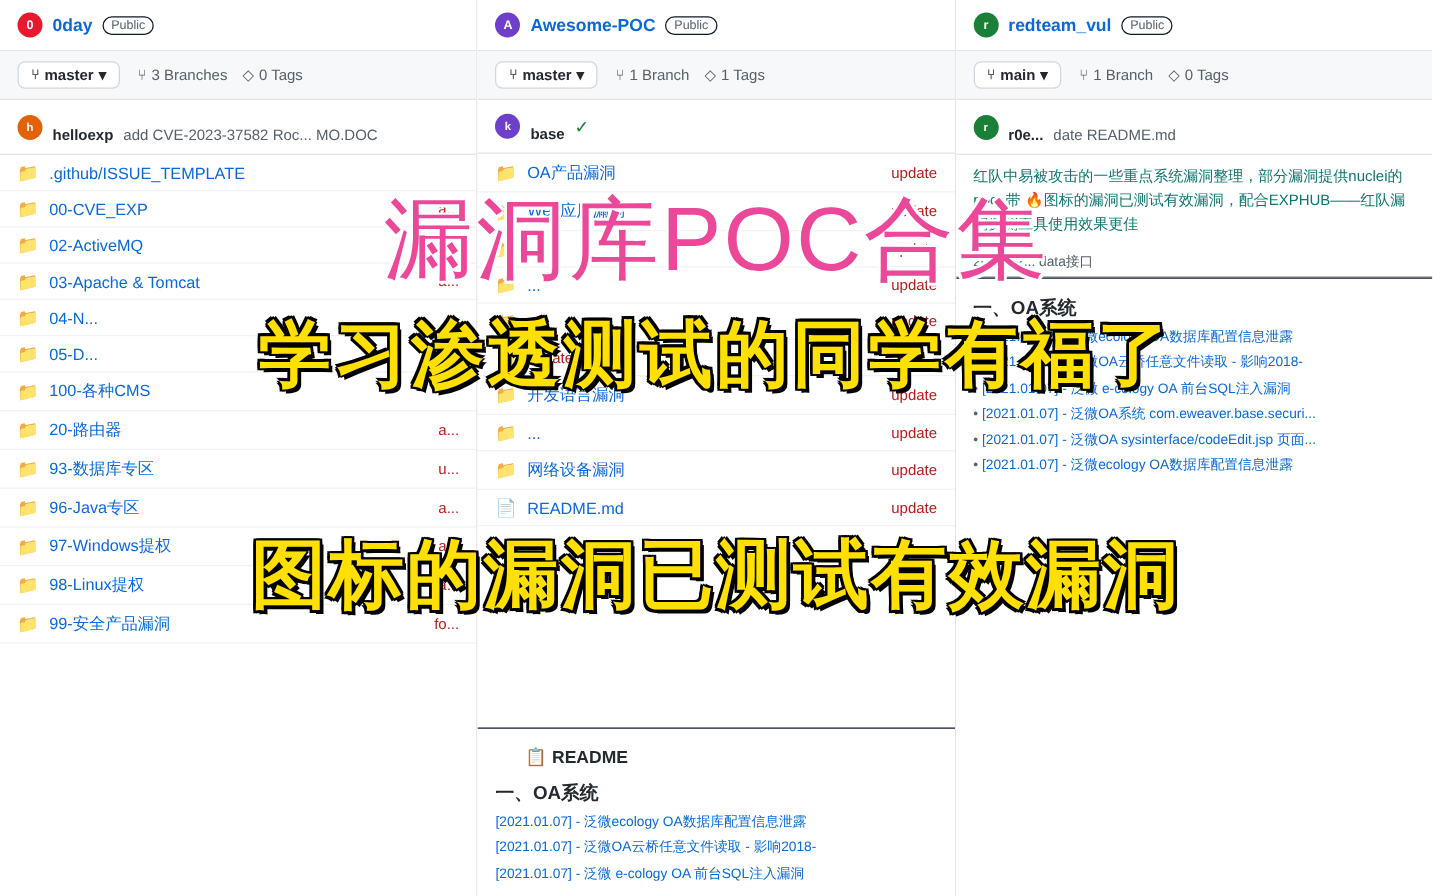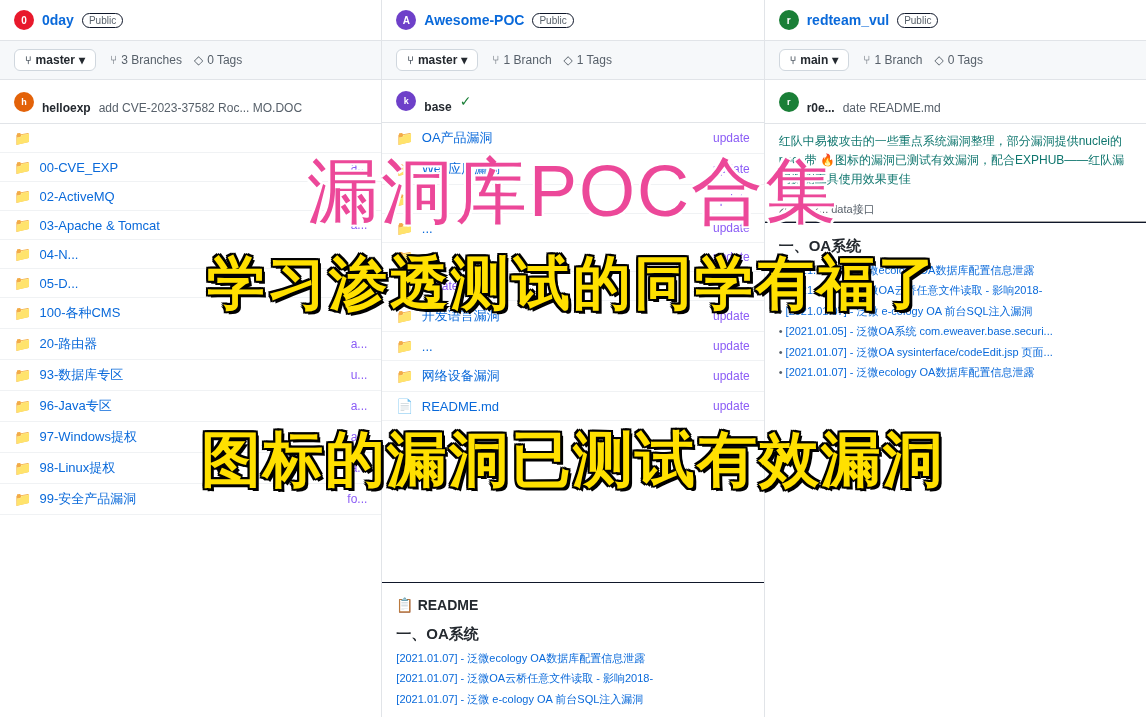--- a/index.html
+++ b/index.html
@@ -97,21 +97,21 @@
     
     .file-list { flex: 1; overflow: hidden; }
     .file-row {
       display: flex; align-items: center; gap: 8px;
       padding: 6px 14px;
       border-bottom: 1px solid #f0f2f4;
     }
     .folder-icon { color: #54aeff; font-size: 14px; }
     .file-icon { color: #57606a; font-size: 14px; }
     .file-name { flex: 1; font-size: 13px; color: #0969da; }
-    .file-meta { font-size: 12px; color: #8b5cf6; white-space: nowrap; }
+    .file-meta { font-size: 12px; color: #b91c1c; white-space: nowrap; }
 
     
     .overlay {
       position: absolute;
       top: 0; left: 0;
       width: 100%; height: 100%;
       pointer-events: none;
       z-index: 10;
     }
 
@@ -156,21 +156,21 @@
       text-shadow: 3px 3px 0 #000, -2px -2px 0 #000, 2px -2px 0 #000, -2px 2px 0 #000, 0 2px 0 #000, 0 -2px 0 #000, 2px 0 0 #000, -2px 0 0 #000;
       letter-spacing: 2px;
     }
 
     
     .readme-section {
       padding: 8px 14px;
       border-top: 1px solid #0f172a;
       font-size: 13px; color: #24292f;
     }
-    .readme-title { font-weight: 600; font-size: 14px; padding: 6px 0; }
+    .readme-title { font-weight: 600; font-size: 14px; padding: 6px 0; margin-left: 24px; }
 
     .oa-section-title { font-size: 15px; font-weight: 700; color: #24292f; padding: 6px 0 4px 0; }
     .oa-list-item { font-size: 11px; color: #57606a; padding: 2px 0; line-height: 1.5; }
     .oa-list-item a { color: #0969da; }
 
     
     .col3-text-block {
       padding: 8px 14px;
       font-size: 12px;
       color: #0f766e;
@@ -206,20 +206,21 @@
       </div>
     </div>
     <div class="commit-row">
       <div class="commit-avatar" style="background:#e36209;">h</div>
       <span class="commit-author">helloexp</span>
       <span class="commit-msg">add CVE-2023-37582 Roc... MO.DOC</span>
     </div>
     <div class="file-list">
       <div class="file-row">
         <span class="folder-icon">📁</span>
+        <span class="file-name">.github/ISSUE_TEMPLATE</span>
         <span class="file-meta"></span>
       </div>
       <div class="file-row">
         <span class="folder-icon">📁</span>
         <span class="file-name">00-CVE_EXP</span>
         <span class="file-meta">a...</span>
       </div>
       <div class="file-row">
         <span class="folder-icon">📁</span>
         <span class="file-name">02-ActiveMQ</span>
@@ -398,21 +399,21 @@
       <span>红队中易被攻击的一些重点系统漏洞整理，部分漏洞提供nuclei的poc, 带 🔥图标的漏洞已测试有效漏洞，配合EXPHUB——红队漏洞探测工具使用效果更佳</span>
     </div>
     <div style="padding:4px 14px; font-size:11px; color:#57606a; border-bottom:1px solid #a3a3a3;">
       2019-32... data接口
     </div>
     <div class="readme-section">
       <div class="oa-section-title">一、OA系统</div>
       <div class="oa-list-item">• <a>[2021.01.07] - 泛微ecology OA数据库配置信息泄露</a></div>
       <div class="oa-list-item">• <a>[2021.01.07] - 泛微OA云桥任意文件读取 - 影响2018-</a></div>
       <div class="oa-list-item">• <a>[2021.01.07] - 泛微 e-cology OA 前台SQL注入漏洞</a></div>
-      <div class="oa-list-item">• <a>[2021.01.05] - 泛微OA系统 com.eweaver.base.securi...</a></div>
+      <div class="oa-list-item">• <a>[2021.01.07] - 泛微OA系统 com.eweaver.base.securi...</a></div>
       <div class="oa-list-item">• <a>[2021.01.07] - 泛微OA sysinterface/codeEdit.jsp 页面...</a></div>
       <div class="oa-list-item">• <a>[2021.01.07] - 泛微ecology OA数据库配置信息泄露</a></div>
     </div>
   </div>
 </div>
 
 <div class="overlay">
   <div class="big-title-red">漏洞库POC合集</div>
   <div class="subtitle-yellow-1">学习渗透测试的同学有福了</div>
   <div class="subtitle-yellow-2">图标的漏洞已测试有效漏洞</div>

